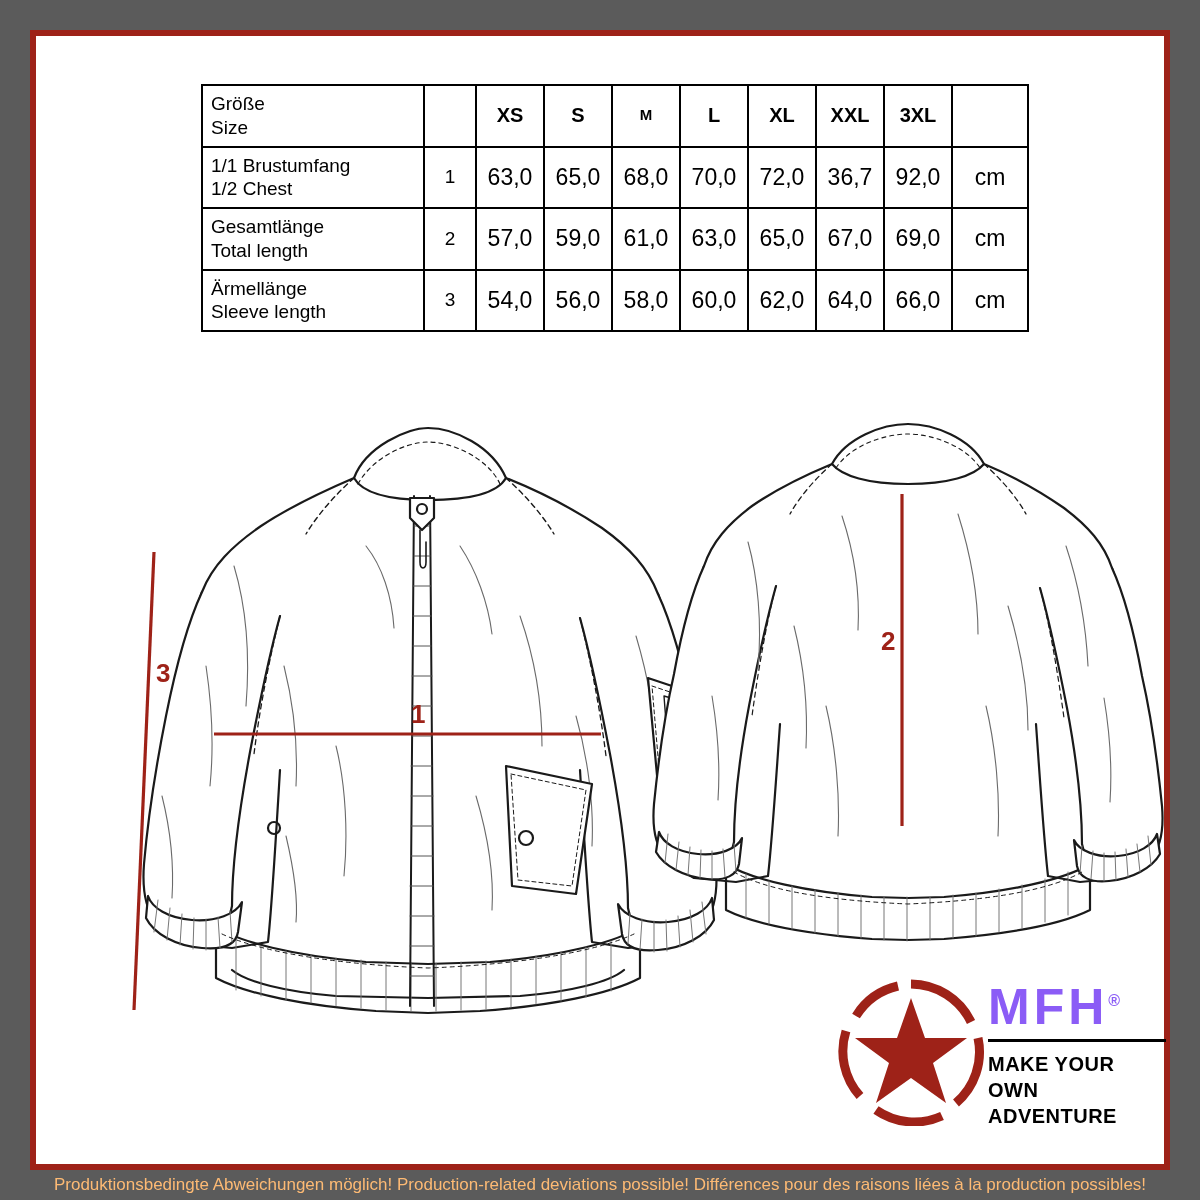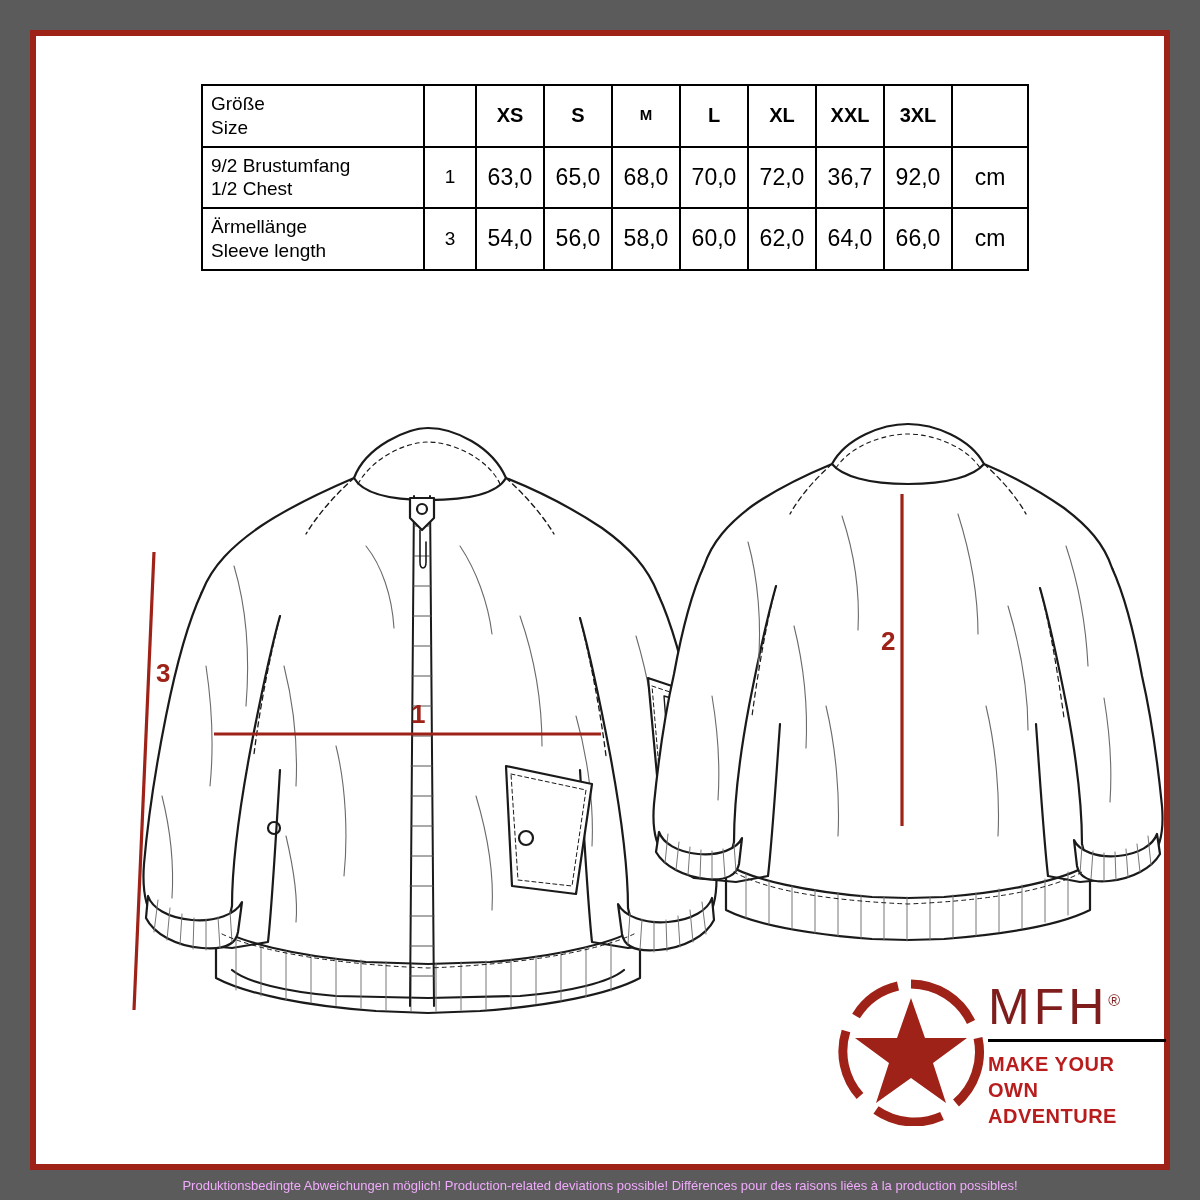--- a/index.html
+++ b/index.html
@@ -119,56 +119,56 @@
   }
   .logo-star { position: absolute; left: 0; top: 0; width: 150px; height: 150px; }
   .logo-text {
     position: absolute;
     left: 152px;
     top: 6px;
     width: 180px;
   }
   .mfh {
     font-size: 50px;
-    font-weight: normal;
+    font-weight: bold;
     letter-spacing: 4px;
-    color: #7f1d1d;
+    color: #8b5cf6;
     line-height: 1;
   }
   .reg {
     font-size: 16px;
     vertical-align: super;
     letter-spacing: 0;
   }
   .logo-rule {
     width: 178px;
     height: 3px;
     background: #000000;
     margin: 7px 0 9px 0;
   }
   .tagline {
     font-size: 20px;
     font-weight: bold;
-    color: #b91c1c;
+    color: #000000;
     letter-spacing: 0.5px;
     line-height: 1.3;
   }
 
   
   .footer {
     position: absolute;
     left: 30px;
     top: 1170px;
     width: 1140px;
     height: 30px;
     display: flex;
     align-items: center;
     justify-content: center;
-    color: #f0abfc;
-    font-size: 13px;
+    color: #fdba74;
+    font-size: 17px;
     white-space: nowrap;
   }
 </style>
 </head>
 <body>
 
 <div class="page">
   <div class="inner-frame">
     <div class="canvas">
 
@@ -186,34 +186,49 @@
               <td class="num hdr-m">M</td>
               <td class="num hdr">L</td>
               <td class="num hdr">XL</td>
               <td class="num hdr">XXL</td>
               <td class="num hdr">3XL</td>
               <td class="unit"></td>
             </tr>
 
             <tr>
               <td class="label">
-                <span class="lbl-line">9/2 Brustumfang</span>
+                <span class="lbl-line">1/1 Brustumfang</span>
                 <span class="lbl-line">1/2 Chest</span>
               </td>
               <td class="idx">1</td>
               <td class="num">63,0</td>
               <td class="num">65,0</td>
               <td class="num">68,0</td>
               <td class="num">70,0</td>
               <td class="num">72,0</td>
               <td class="num">36,7</td>
               <td class="num">92,0</td>
               <td class="unit">cm</td>
             </tr>
 
+            <tr>
+              <td class="label">
+                <span class="lbl-line">Gesamtlänge</span>
+                <span class="lbl-line">Total length</span>
+              </td>
+              <td class="idx">2</td>
+              <td class="num">57,0</td>
+              <td class="num">59,0</td>
+              <td class="num">61,0</td>
+              <td class="num">63,0</td>
+              <td class="num">65,0</td>
+              <td class="num">67,0</td>
+              <td class="num">69,0</td>
+              <td class="unit">cm</td>
+            </tr>
 
             <tr>
               <td class="label">
                 <span class="lbl-line">Ärmellänge</span>
                 <span class="lbl-line">Sleeve length</span>
               </td>
               <td class="idx">3</td>
               <td class="num">54,0</td>
               <td class="num">56,0</td>
               <td class="num">58,0</td>

